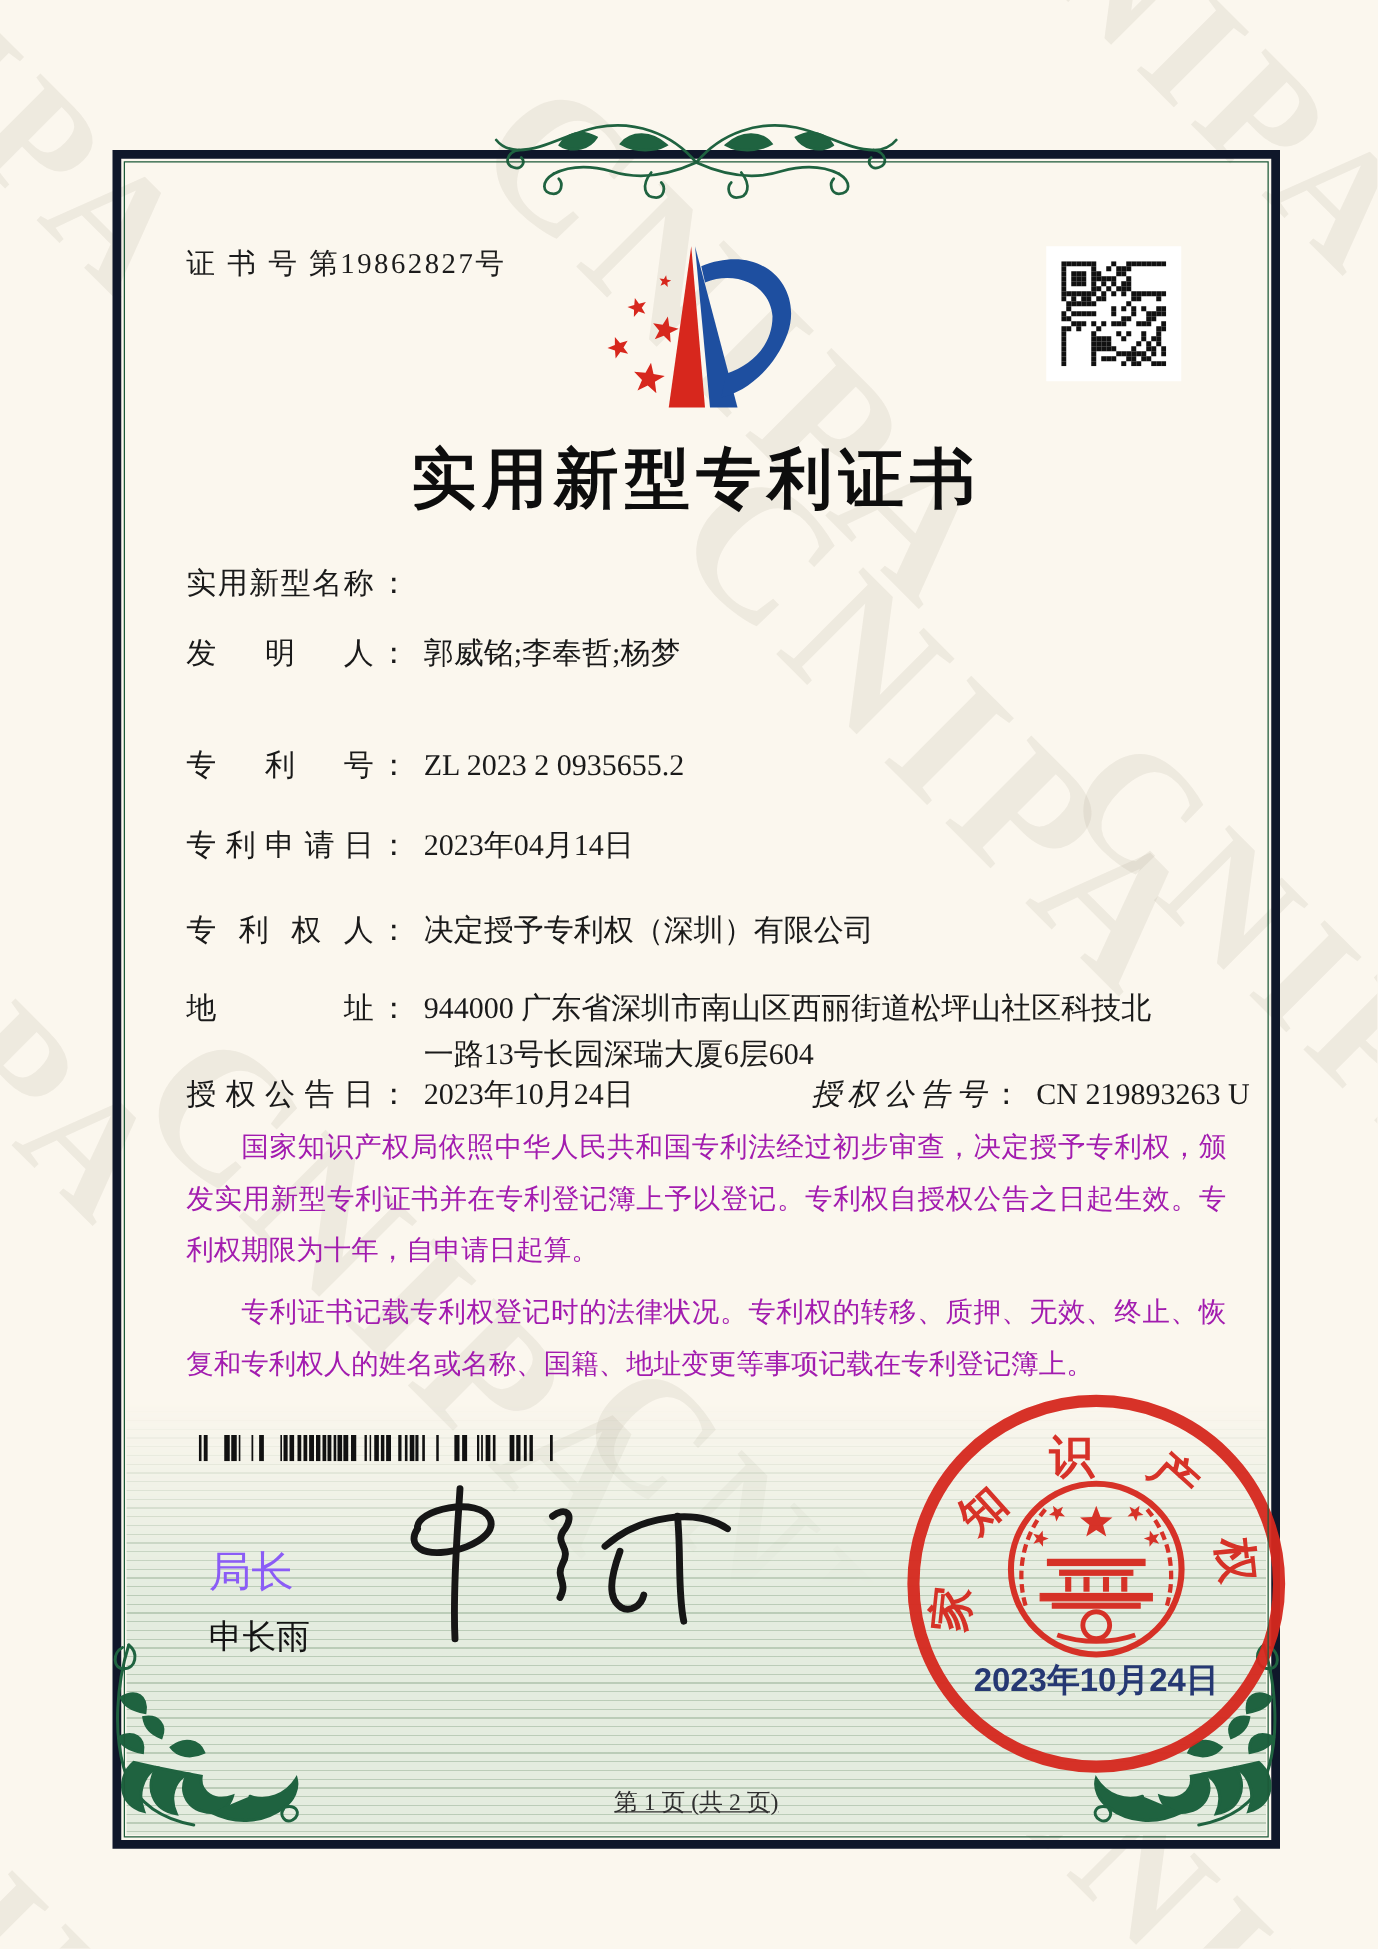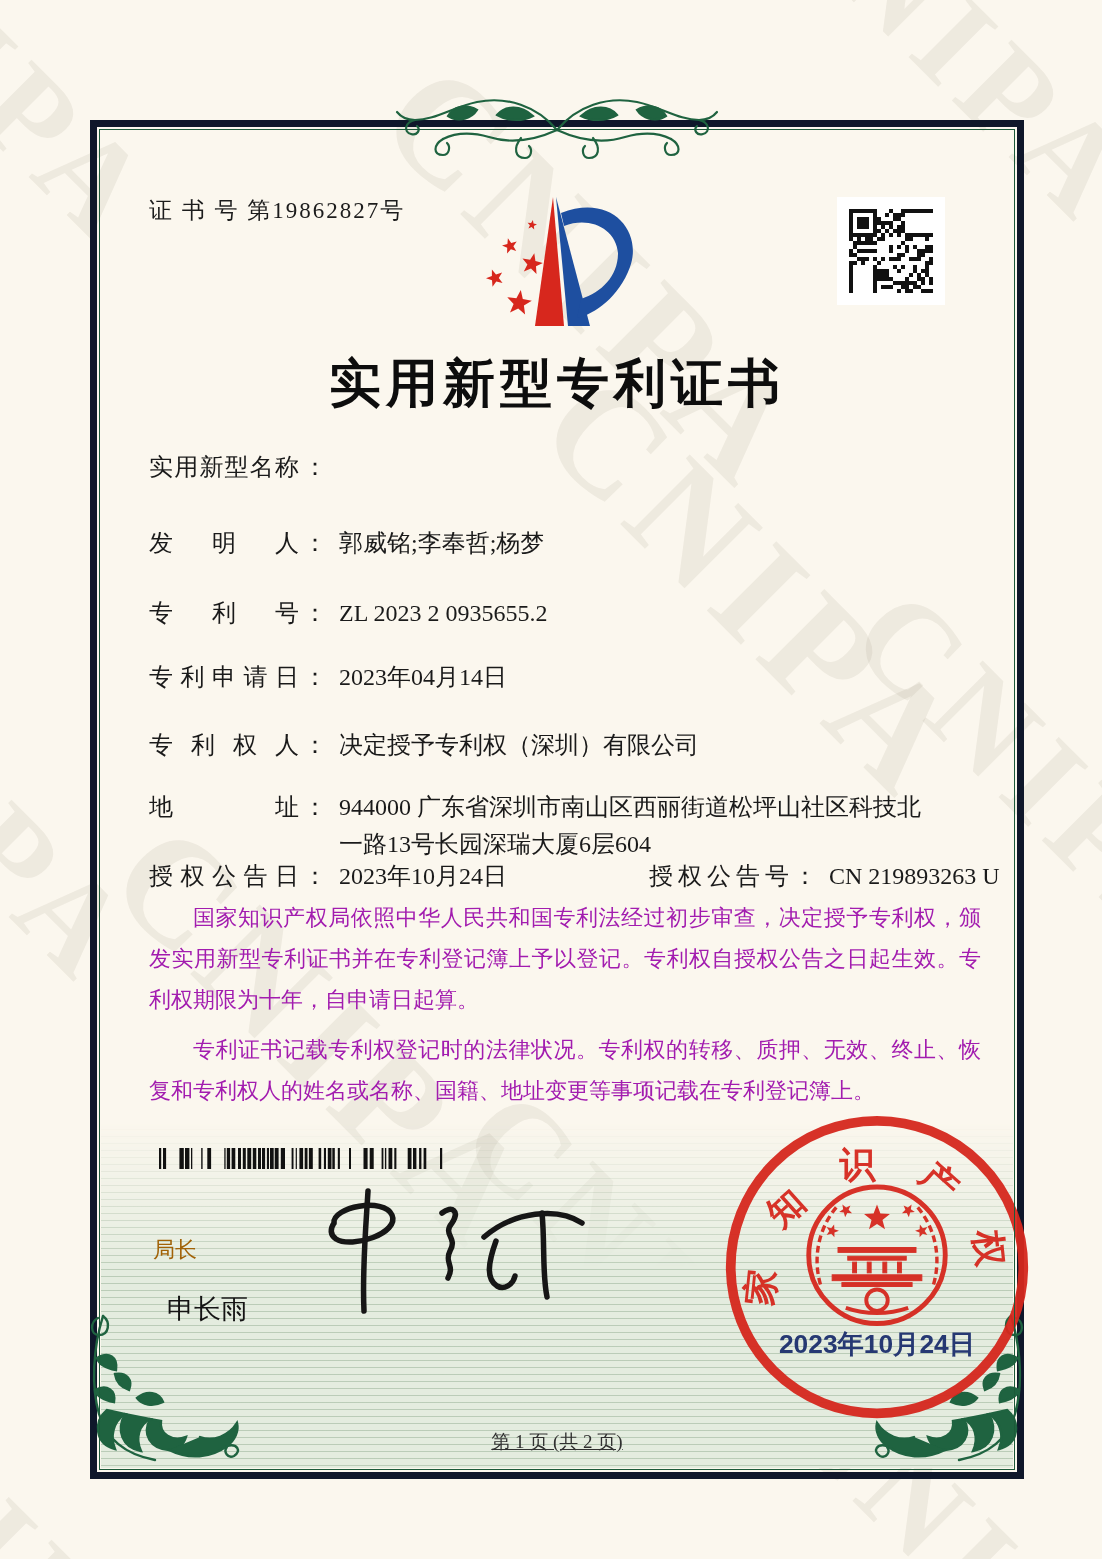--- a/index.html
+++ b/index.html
@@ -22,28 +22,28 @@
   .logo{position:absolute;left:372px;top:64px;}
   .qr-box{position:absolute;left:740px;top:70px;width:108px;height:108px;background:#fff;
           display:flex;align-items:center;justify-content:center;}
   .title{position:absolute;left:0;right:0;top:222px;text-align:center;font-size:52px;
          font-weight:700;letter-spacing:5px;color:#0d0d0d;}
   .row{position:absolute;left:52px;display:flex;font-size:24px;line-height:1.5;}
   .lbl{width:150px;text-align:justify;text-align-last:justify;flex:none;}
   .colon{flex:none;padding:0 12px 0 4px;}
   .val{flex:none;}
   .addr-val{width:600px;line-height:37px;}
-  .lbl2{width:140px;text-align:justify;text-align-last:justify;flex:none;margin-left:96px;}
+  .lbl2{width:140px;text-align:justify;text-align-last:justify;flex:none;margin-left:96px;font-style:italic;}
   .body-text{position:absolute;left:52px;right:36px;top:770px;font-size:22px;line-height:41px;
              text-align:justify;color:#a21caf;}
   .body-text p{margin:0;text-indent:2em;}
   .body-text p+p{margin-top:9px;}
   .barcode{position:absolute;left:62px;top:1021px;}
-  .director-title{position:absolute;left:56px;top:1108px;font-family:"Liberation Sans",sans-serif;
-                  font-size:22px;color:#a16207;}
+  .director-title{position:absolute;left:70px;top:1108px;font-family:"Liberation Sans",sans-serif;
+                  font-size:34px;color:#8b5cf6;}
   .director-name{position:absolute;left:70px;top:1164px;font-family:"Liberation Sans",sans-serif;
                  font-size:27px;color:#141414;}
   .sig{position:absolute;left:195px;top:1058px;}
   .seal{position:absolute;left:624px;top:984px;}
   .page-info{position:absolute;left:0;right:0;top:1302px;text-align:center;font-size:19px;color:#303030;text-decoration:underline;}
   .orn-top{position:absolute;left:50%;top:-41px;transform:translateX(-50%);}
   .orn-bl{position:absolute;left:-16px;bottom:-13px;}
   .orn-br{position:absolute;right:-16px;bottom:-13px;transform:scaleX(-1);}
   .footer-note{position:absolute;left:50%;transform:translateX(-50%);top:1484px;background:#ffffff;
                padding:9px 26px;font-size:23px;letter-spacing:3px;color:#222;z-index:2;white-space:nowrap;}
@@ -334,21 +334,21 @@
           <rect x="80" y="80" width="4" height="4" fill="#111"></rect>
         </svg>
     </div>
 
     <div class="title">实用新型专利证书</div>
 
     <div class="row" style="top:322px">
       <span class="lbl">实用新型名称</span>
       <span class="colon">：</span>
     </div>
-    <div class="row" style="top:398px">
+    <div class="row" style="top:378px">
       <span class="lbl">发明人</span>
       <span class="colon">：</span>
       <span class="val">郭威铭;李奉哲;杨梦</span>
     </div>
     <div class="row" style="top:468px">
       <span class="lbl">专利号</span>
       <span class="colon">：</span>
       <span class="val">ZL 2023 2 0935655.2</span>
     </div>
     <div class="row" style="top:532px">

